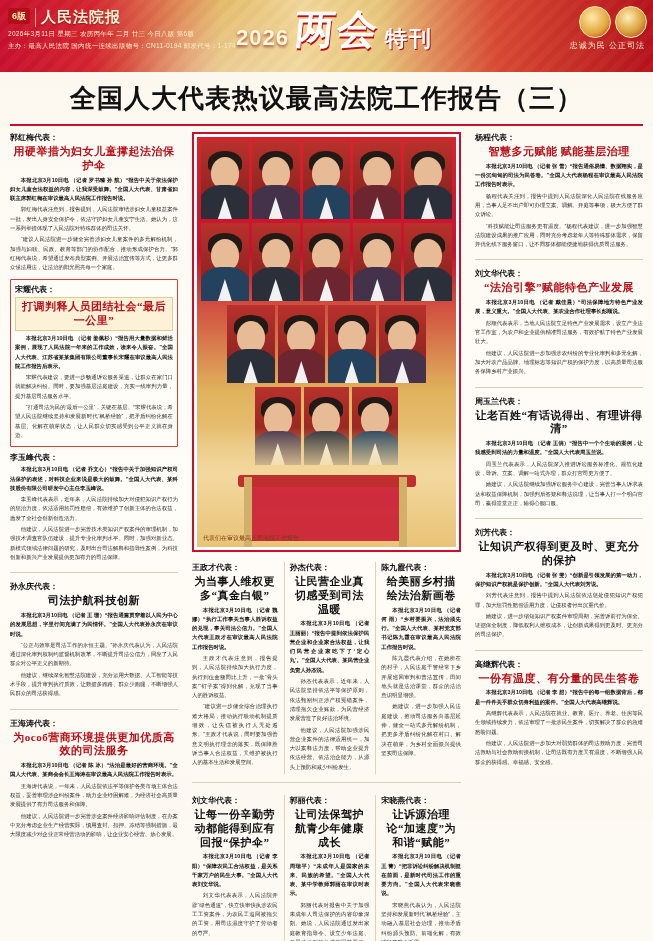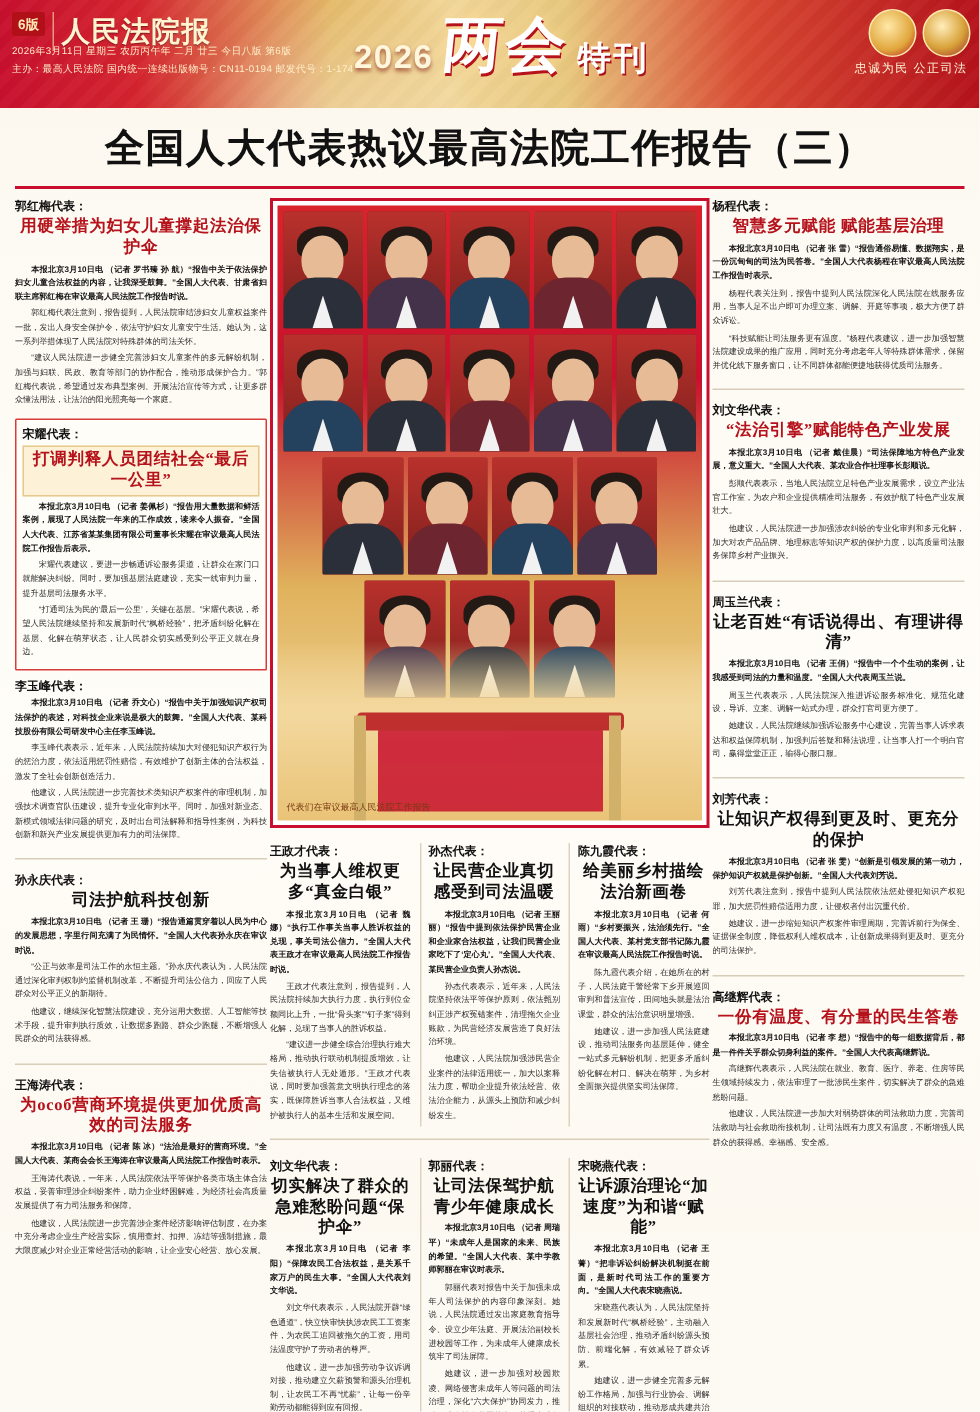--- a/index.html
+++ b/index.html
@@ -27,21 +27,21 @@
       repeating-linear-gradient(135deg, rgba(255,255,255,.05) 0 6px, rgba(0,0,0,.03) 6px 12px);
     opacity:.5;
   }
   .mh-left{position:absolute;left:8px;top:8px;display:flex;align-items:flex-start;gap:5px;}
   .page-badge{
     background:#b11019;color:#ffe9b0;font-size:9px;line-height:1;
     padding:4px 4px 3px;border-radius:2px;text-align:center;font-weight:bold;
     font-family:"Liberation Sans",sans-serif;
   }
   .paper-name{
-    color:#fff3d0;font-size:19px;font-weight:bold;letter-spacing:1px;
+    color:#fff3d0;font-size:15px;font-weight:bold;letter-spacing:1px;
     text-shadow:0 1px 1px rgba(0,0,0,.4);
     border-left:1px solid rgba(255,235,180,.6);padding-left:5px;
   }
   .mh-dateline{
     position:absolute;left:8px;top:30px;color:#ffeec9;font-size:6.5px;
     letter-spacing:.3px;white-space:nowrap;
     font-family:"Liberation Sans",sans-serif;
   }
   .mh-dateline2{
     position:absolute;left:8px;top:42px;color:#ffeec9;font-size:6.5px;
@@ -84,21 +84,21 @@
     border-bottom:2px solid #c8102e;margin:0 10px;
   }
   .headline{
     font-size:26px;font-weight:bold;color:#111;letter-spacing:1px;
     font-family:"Liberation Serif",serif;white-space:nowrap;
   }
   
   .body{
     display:grid;
     grid-template-columns:168px 1fr 168px;
-    gap:2px;
+    gap:14px;
     padding:6px 10px 0 10px;
     box-sizing:border-box;
     height:812px;
   }
   .col{display:flex;flex-direction:column;gap:5px;}
   .art{break-inside:avoid;}
   .kicker{
     font-size:8px;color:#111;font-weight:bold;margin:0 0 2px 0;
     font-family:"Liberation Sans",sans-serif;
   }
@@ -430,21 +430,21 @@
           <p class="ptext">陈九霞代表介绍，在她所在的村子，人民法庭干警经常下乡开展巡回审判和普法宣传，田间地头就是法治课堂，群众的法治意识明显增强。</p>
           <p class="ptext">她建议，进一步加强人民法庭建设，推动司法服务向基层延伸，健全一站式多元解纷机制，把更多矛盾纠纷化解在村口、解决在萌芽，为乡村全面振兴提供坚实司法保障。</p>
         </div>
       </div>
 
       <div class="rule"></div>
 
       <div class="center-cols2">
         <div class="art">
           <div class="kicker">刘文华代表：</div>
-          <div class="sub-title dark">切实解决了群众的急难愁盼问题“保护伞”</div>
+          <div class="sub-title dark">让每一份辛勤劳动都能得到应有回报“保护伞”</div>
           <p class="ptext lead">本报北京3月10日电  （记者  李 阳）“保障农民工合法权益，是关系千家万户的民生大事。”全国人大代表刘文华说。</p>
           <p class="ptext">刘文华代表表示，人民法院开辟“绿色通道”，快立快审快执涉农民工工资案件，为农民工追回被拖欠的工资，用司法温度守护了劳动者的尊严。</p>
           <p class="ptext">他建议，进一步加强劳动争议诉调对接，推动建立欠薪预警和源头治理机制，让农民工不再“忧薪”，让每一份辛勤劳动都能得到应有回报。</p>
         </div>
         <div class="art vline">
           <div class="kicker">郭丽代表：</div>
           <div class="sub-title dark">让司法保驾护航青少年健康成长</div>
           <p class="ptext lead">本报北京3月10日电  （记者  周瑞平）“未成年人是国家的未来、民族的希望。”全国人大代表、某中学教师郭丽在审议时表示。</p>
           <p class="ptext">郭丽代表对报告中关于加强未成年人司法保护的内容印象深刻。她说，人民法院通过发出家庭教育指导令、设立少年法庭、开展法治副校长进校园等工作，为未成年人健康成长筑牢了司法屏障。</p>
           <p class="ptext">她建议，进一步加强对校园欺凌、网络侵害未成年人等问题的司法治理，深化“六大保护”协同发力，推动形成全社会共同关心、关爱未成年人的良好氛围。</p>

